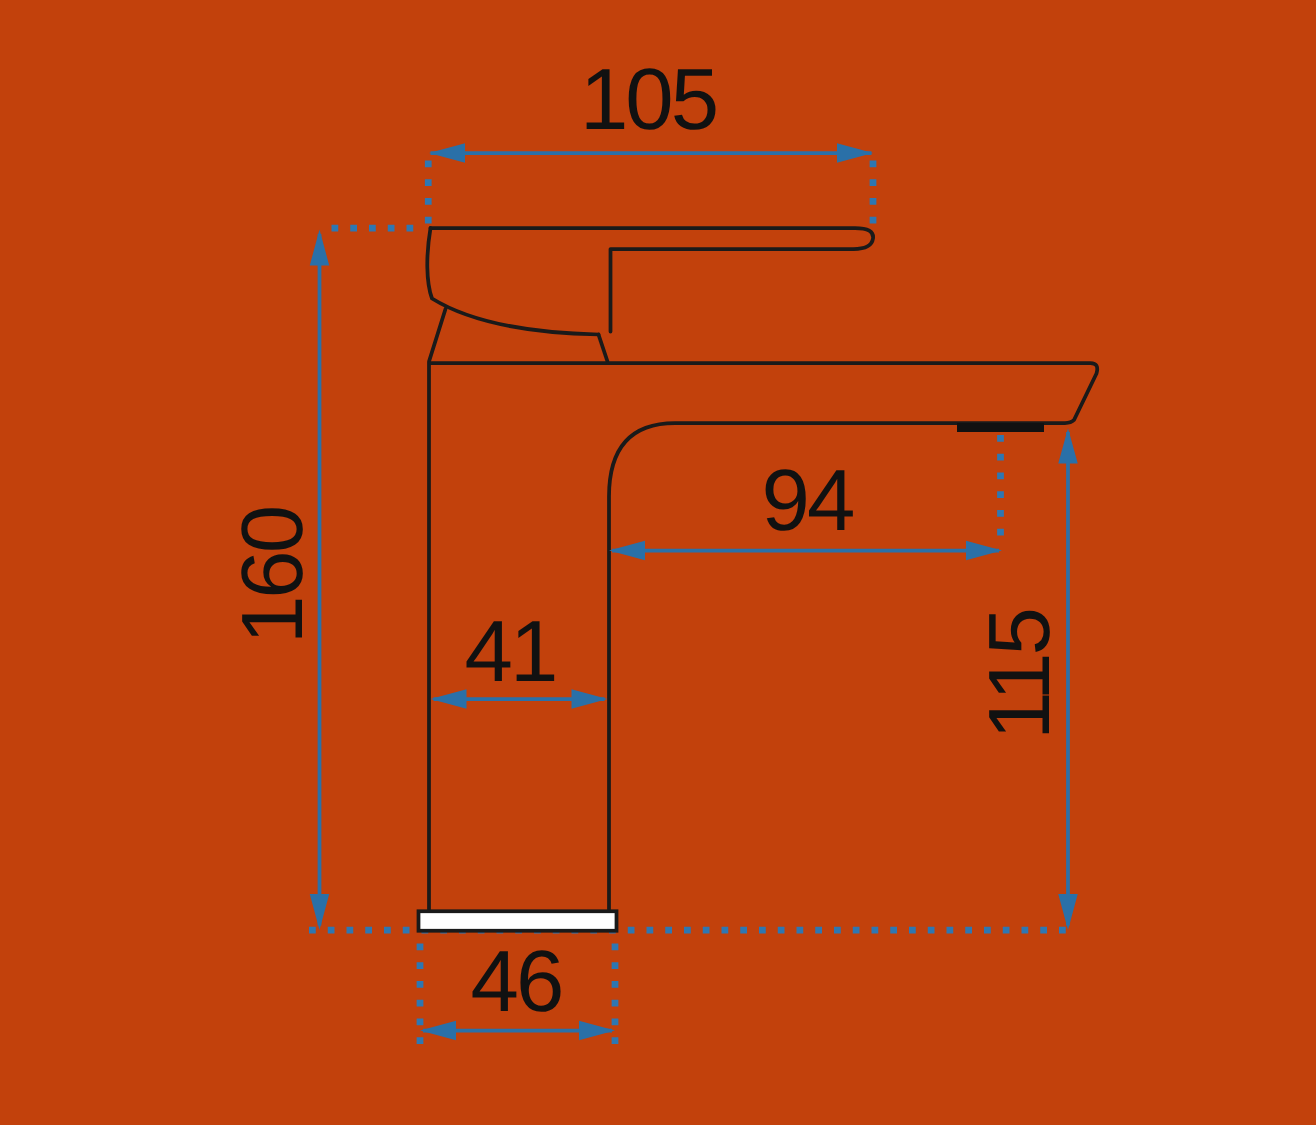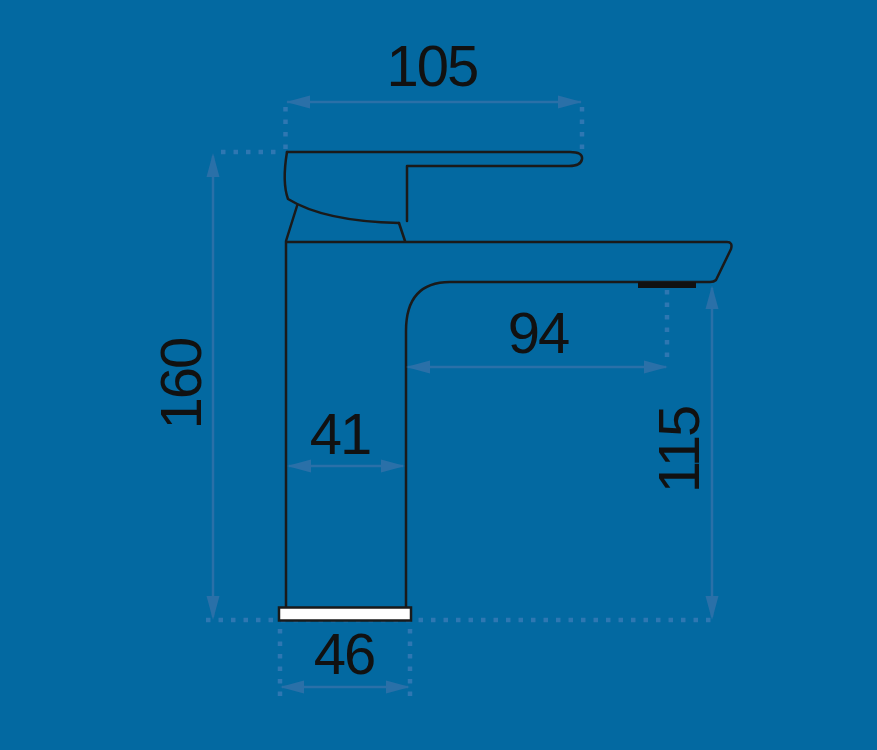--- a/index.html
+++ b/index.html
@@ -4,21 +4,21 @@
 <style>
   html, body {
     margin: 0;
     padding: 0;
     background: #ffffff;
   }
   .canvas {
     position: relative;
     width: 877px;
     height: 750px;
-    background: #0369a1;
+    background: #c2410c;
     overflow: hidden;
   }
   svg { display: block; }
 
   
   .outline {
     stroke: #1a1a1a;
     stroke-width: 2.5;
     fill: none;
     stroke-linejoin: round;

